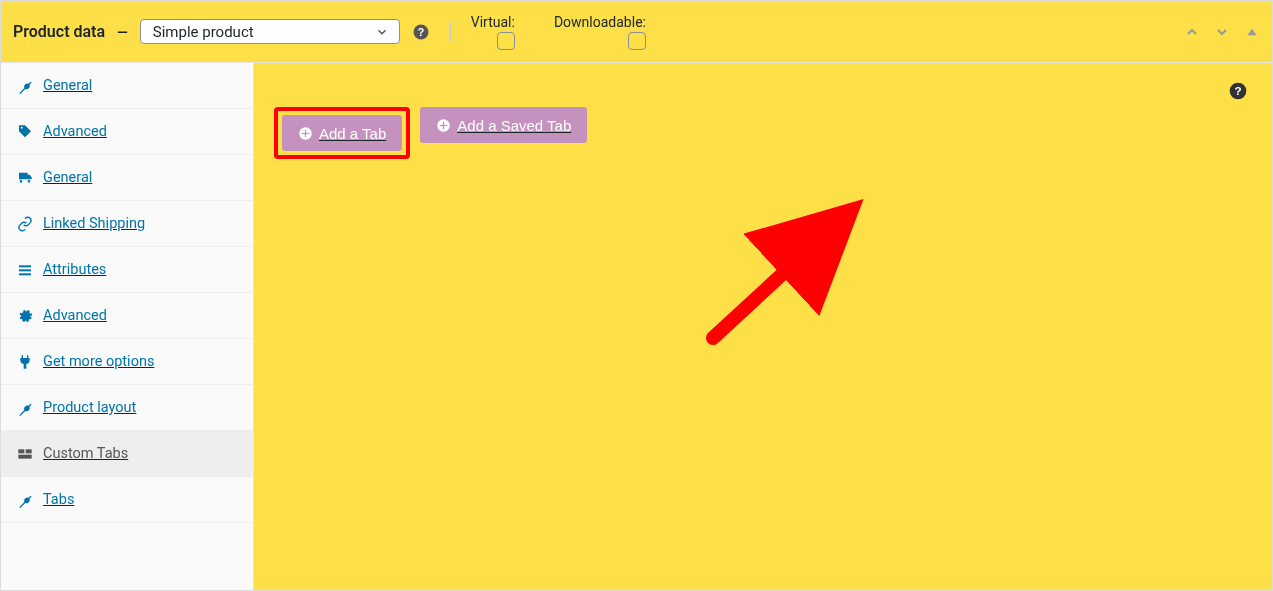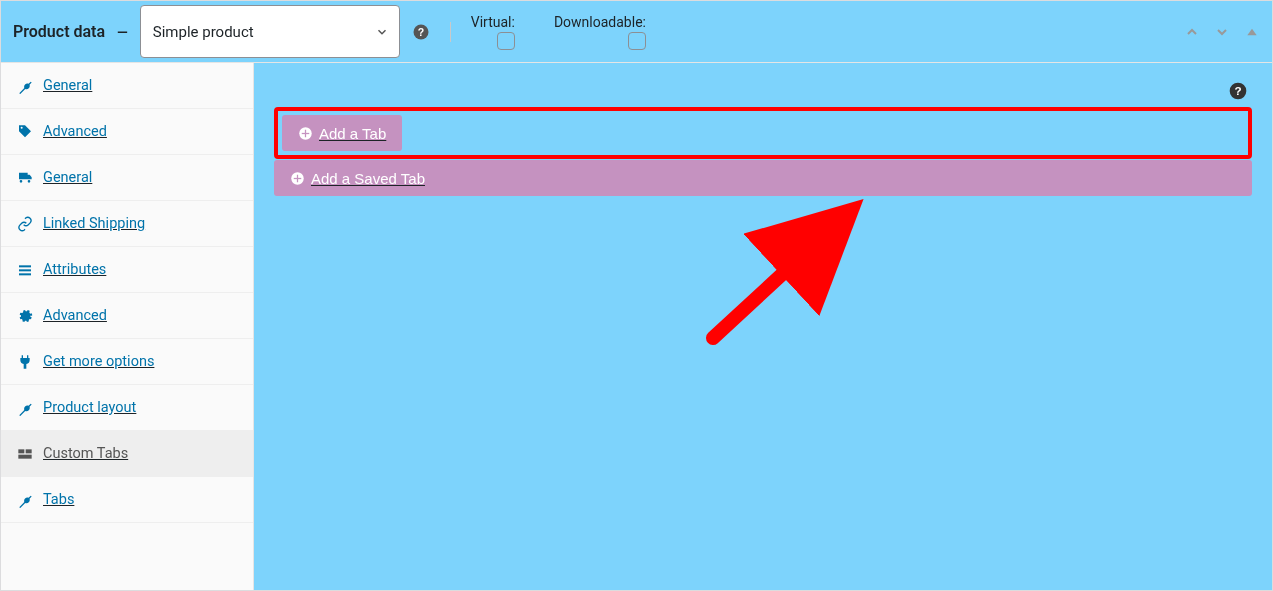--- a/index.html
+++ b/index.html
@@ -8,21 +8,21 @@
     font-family: -apple-system, BlinkMacSystemFont, "Segoe UI", Roboto, Helvetica, Arial, sans-serif;
     font-size: 14px;
     color: #1d2327;
     background: #fff;
   }
   .panel {
     width: 1273px;
     height: 591px;
     border: 1px solid #dcdcde;
     position: relative;
-    background: #7dd3fc;
+    background: #fde047;
     overflow: hidden;
   }
 
   
   .header {
     display: flex;
     align-items: center;
     gap: 12px;
     padding: 10px 12px;
     border-bottom: 1px solid #e5e5e5;
@@ -34,21 +34,21 @@
     color: #1d2327;
   }
   .header-dash {
     font-weight: 600;
     color: #1d2327;
   }
   .product-type-select {
     background: #fff;
     border: 1px solid #8c8f94;
     border-radius: 4px;
-    height: 53px;
+    height: 25px;
     width: 260px;
     padding: 0 34px 0 12px;
     font-size: 15px;
     color: #1d2327;
     position: relative;
     display: flex;
     align-items: center;
     cursor: pointer;
   }
   .product-type-select .chev {
@@ -150,24 +150,23 @@
     position: absolute;
     top: 18px;
     right: 24px;
     width: 20px;
     height: 20px;
     color: #333;
     cursor: pointer;
   }
   .btn-row {
     display: flex;
-    gap: 1px;
-    justify-content: space-between;
+    gap: 10px;
+    justify-content: flex-start;
     margin-top: 24px;
-    flex-direction: column;
   }
   .btn {
     background: #c592c0;
     color: #fff;
     border: none;
     border-radius: 3px;
     height: 36px;
     padding: 0 16px;
     font-size: 15px;
     display: inline-flex;

